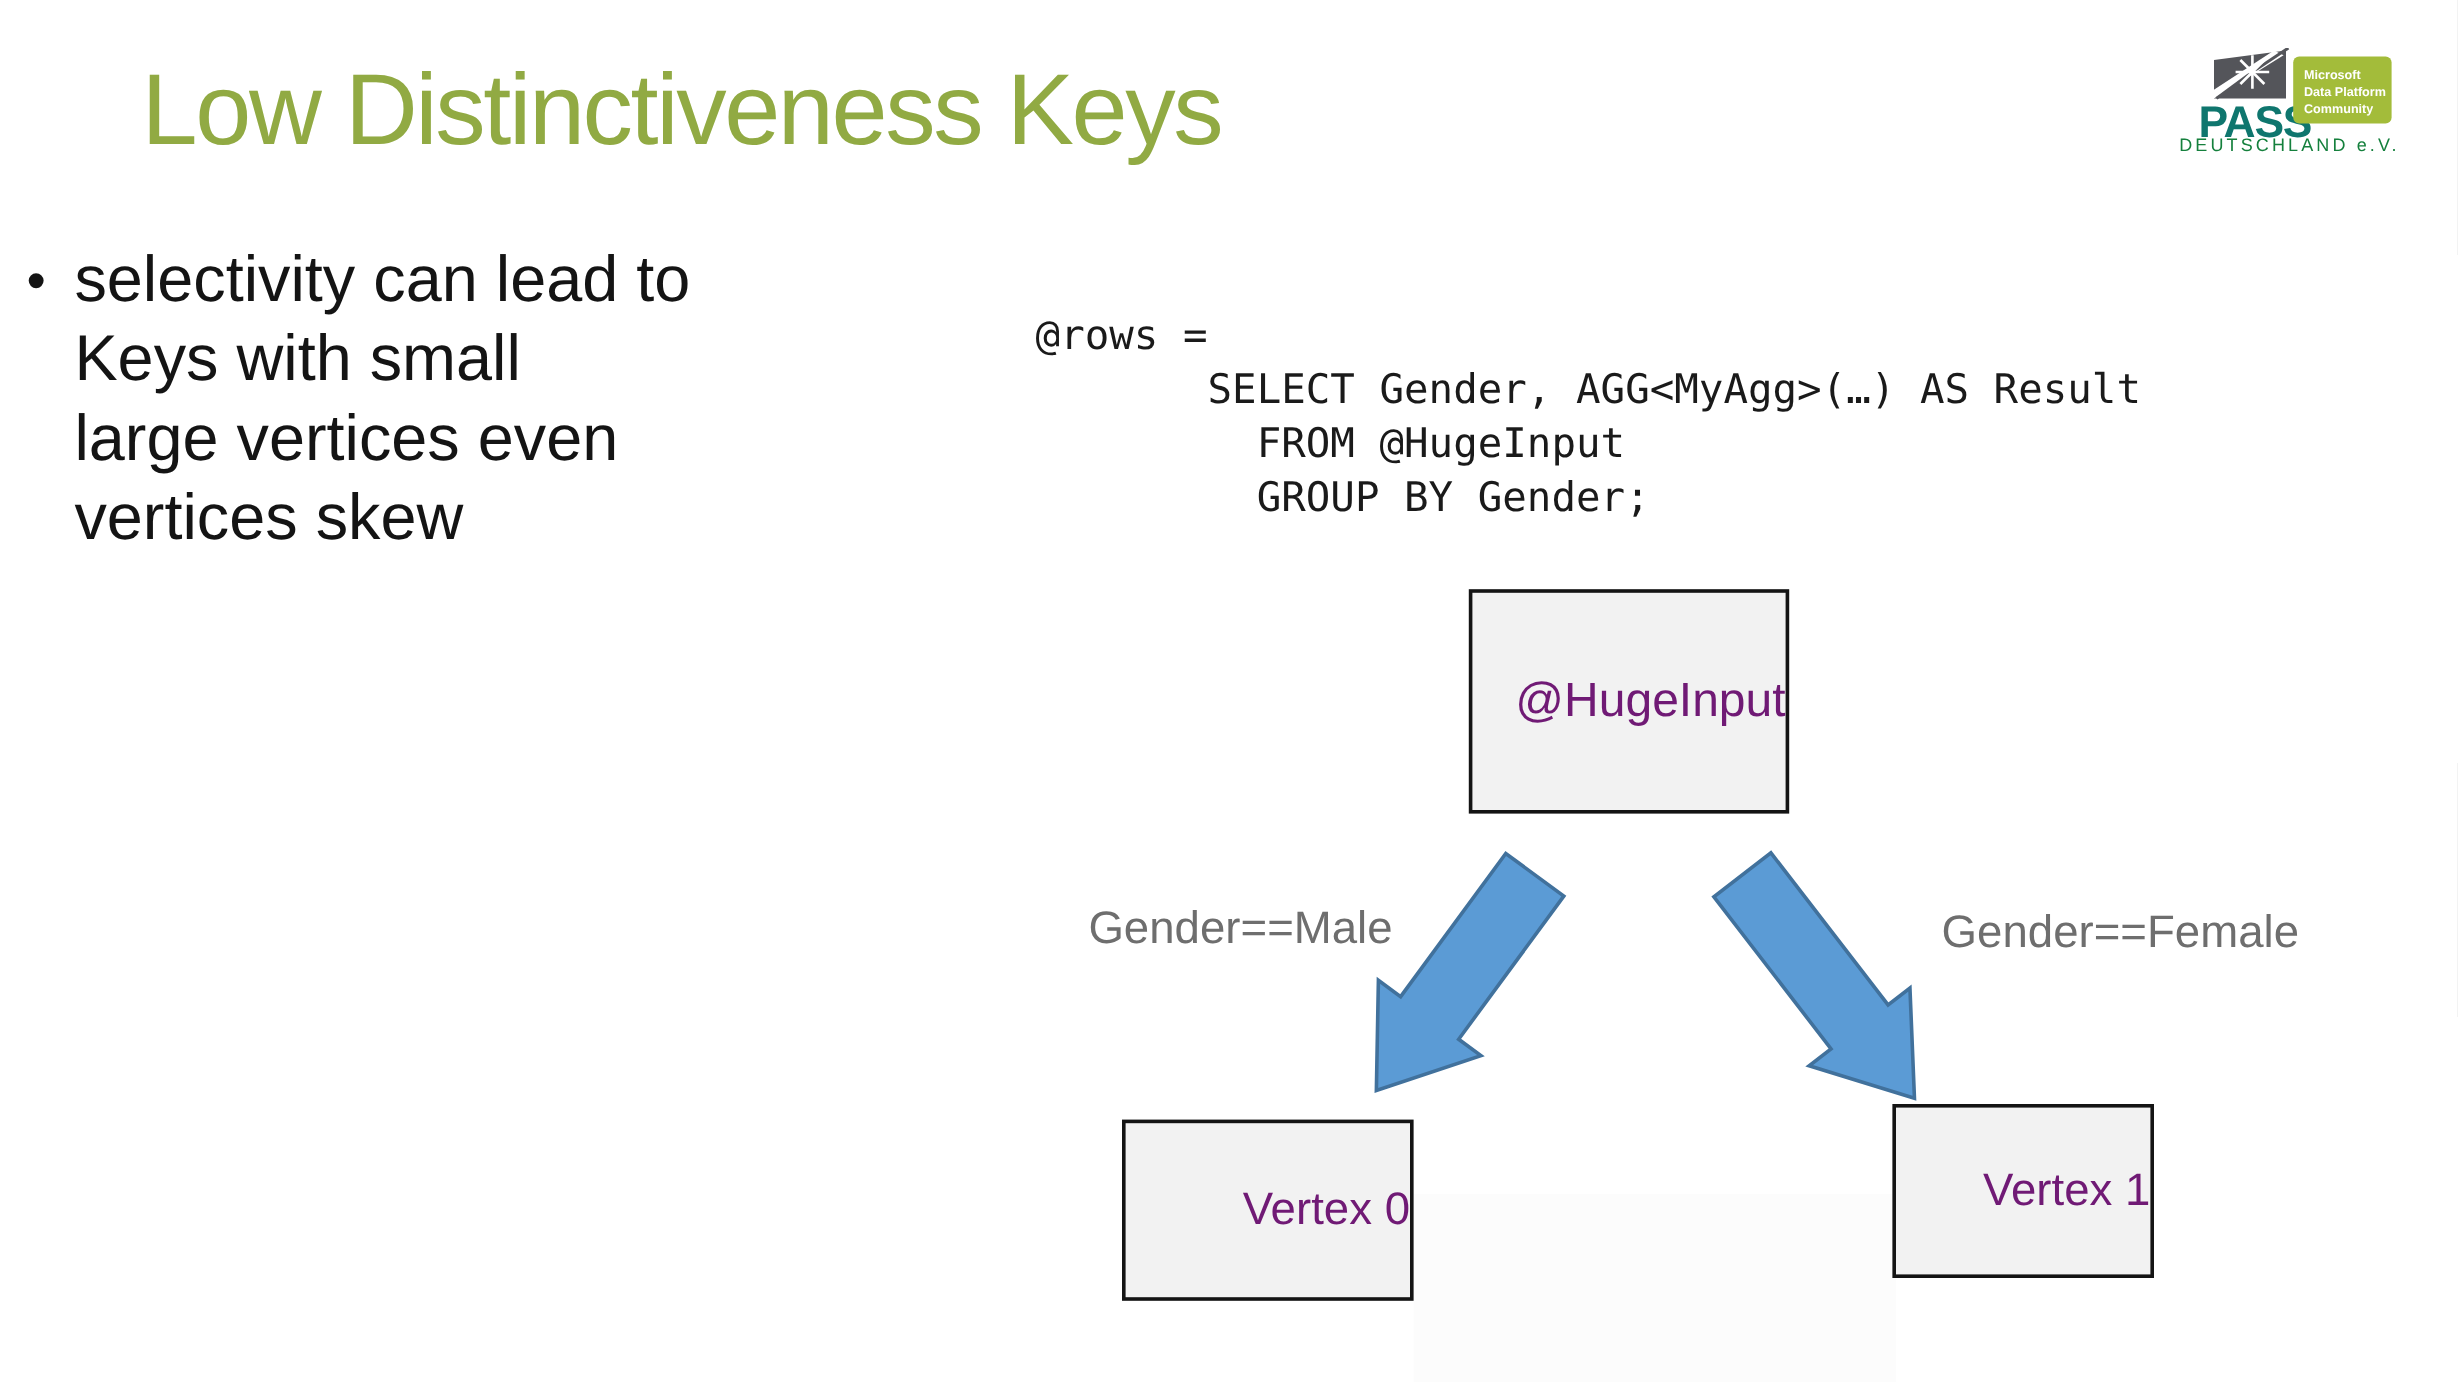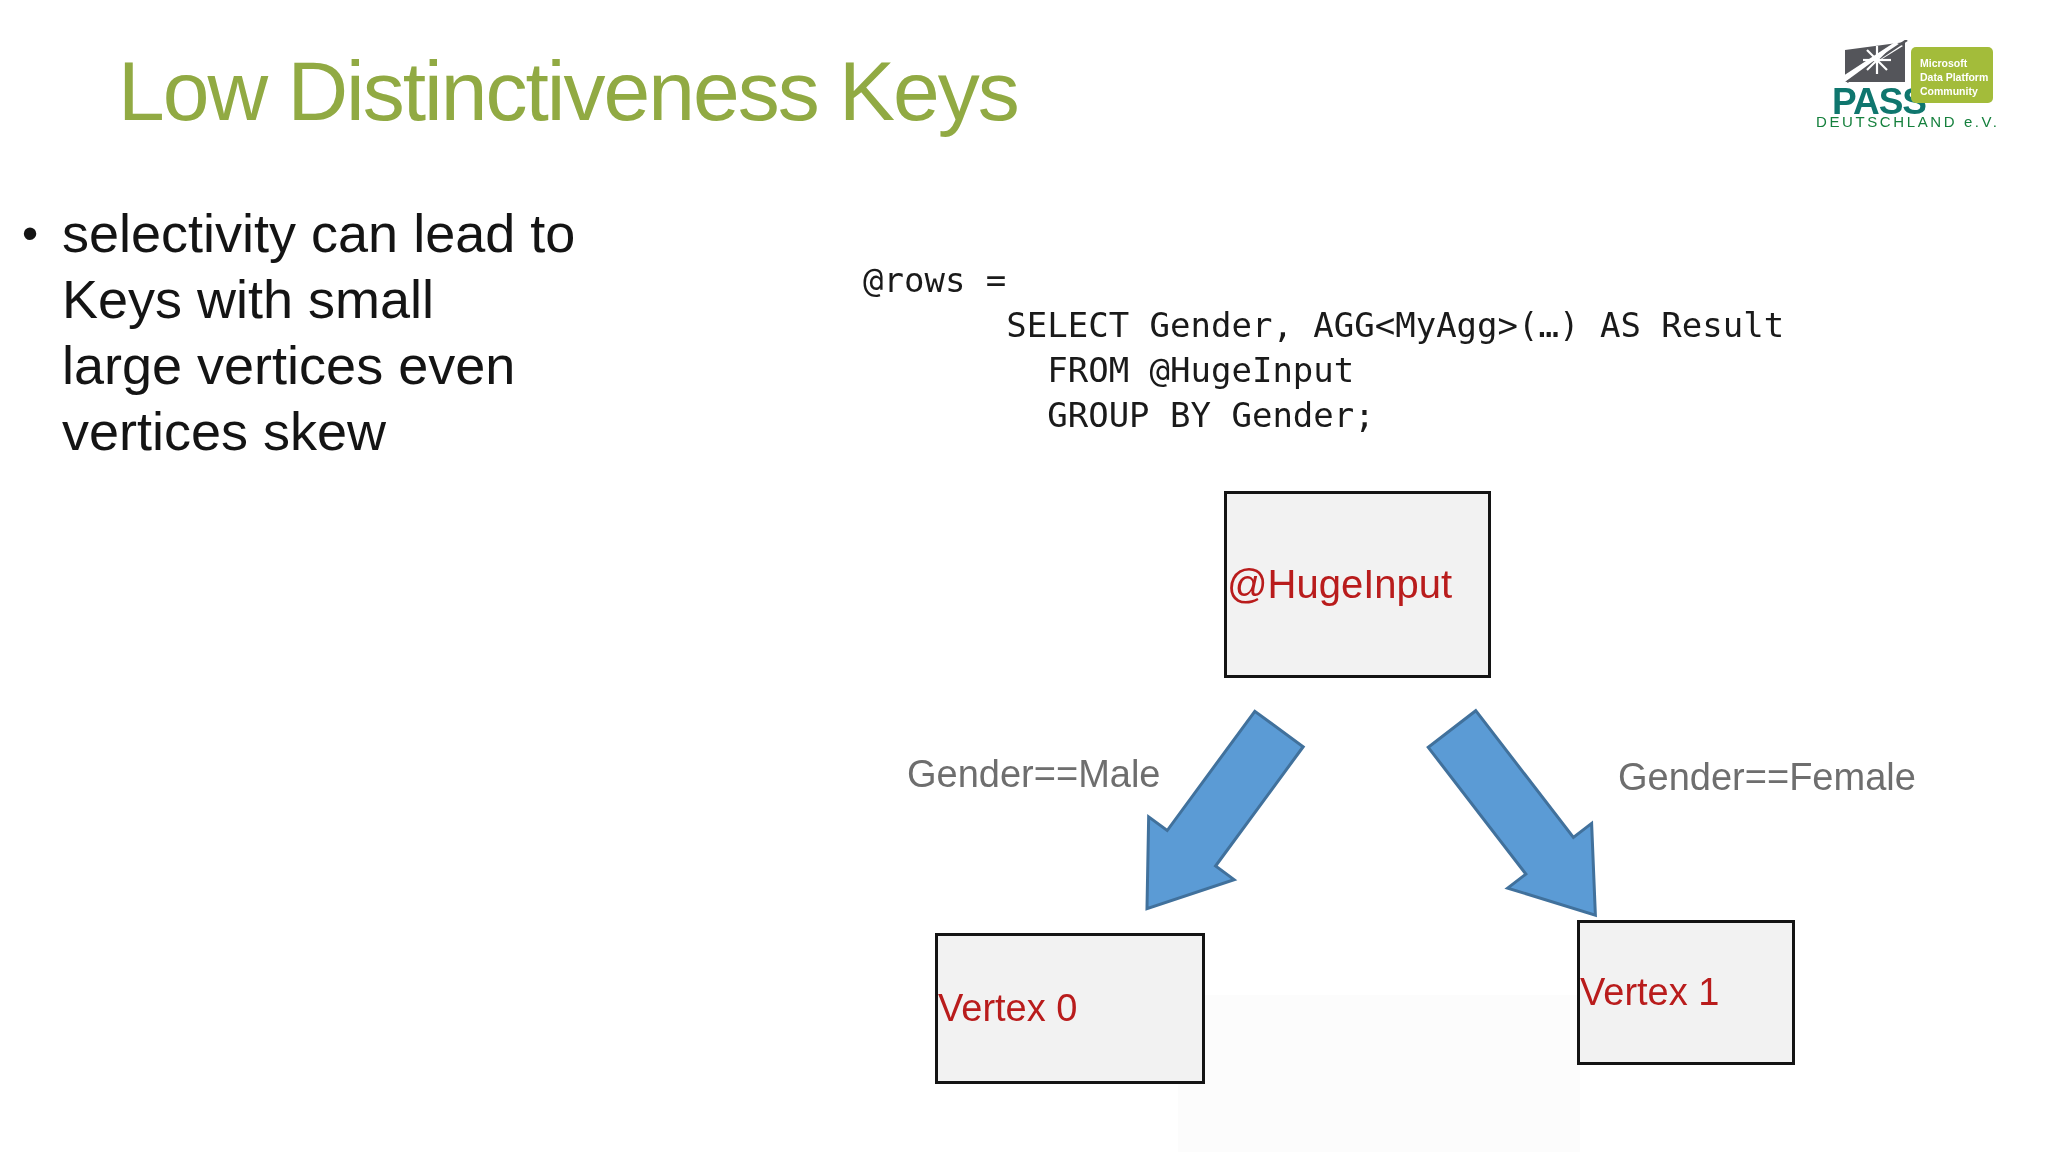--- a/index.html
+++ b/index.html
@@ -35,25 +35,25 @@
   }
   
   .artifact-band{
     position:absolute;left:1178px;top:995px;width:402px;height:157px;
     background:#fcfcfc;
   }
   
   .node{
     position:absolute;
     background:#f2f2f2;border:3px solid #141414;
-    display:flex;align-items:center;justify-content:flex-start;
-    color:#b91c1c;font-weight:300;
+    display:flex;align-items:center;justify-content:flex-end;
+    color:#701a75;font-weight:300;
   }
   .node-huge{left:1224px;top:491px;width:267px;height:187px;font-size:40px;}
-  .node-v0{left:935px;top:933px;width:270px;height:151px;font-size:38px;}
+  .node-v0{left:935px;top:933px;width:243px;height:151px;font-size:38px;}
   .node-v1{left:1577px;top:920px;width:218px;height:145px;font-size:38px;}
   .edge-label{
     position:absolute;color:#6e6e6e;font-size:38px;font-weight:300;white-space:nowrap;
   }
   .label-male{left:907px;top:753px;}
   .label-female{left:1618px;top:756px;}
   .arrows{position:absolute;left:0;top:0;pointer-events:none;}
   .arrow{fill:#5b9bd5;stroke:#41719c;stroke-width:3;}
   
   .logo{position:absolute;left:1810px;top:38px;width:200px;height:100px;}

